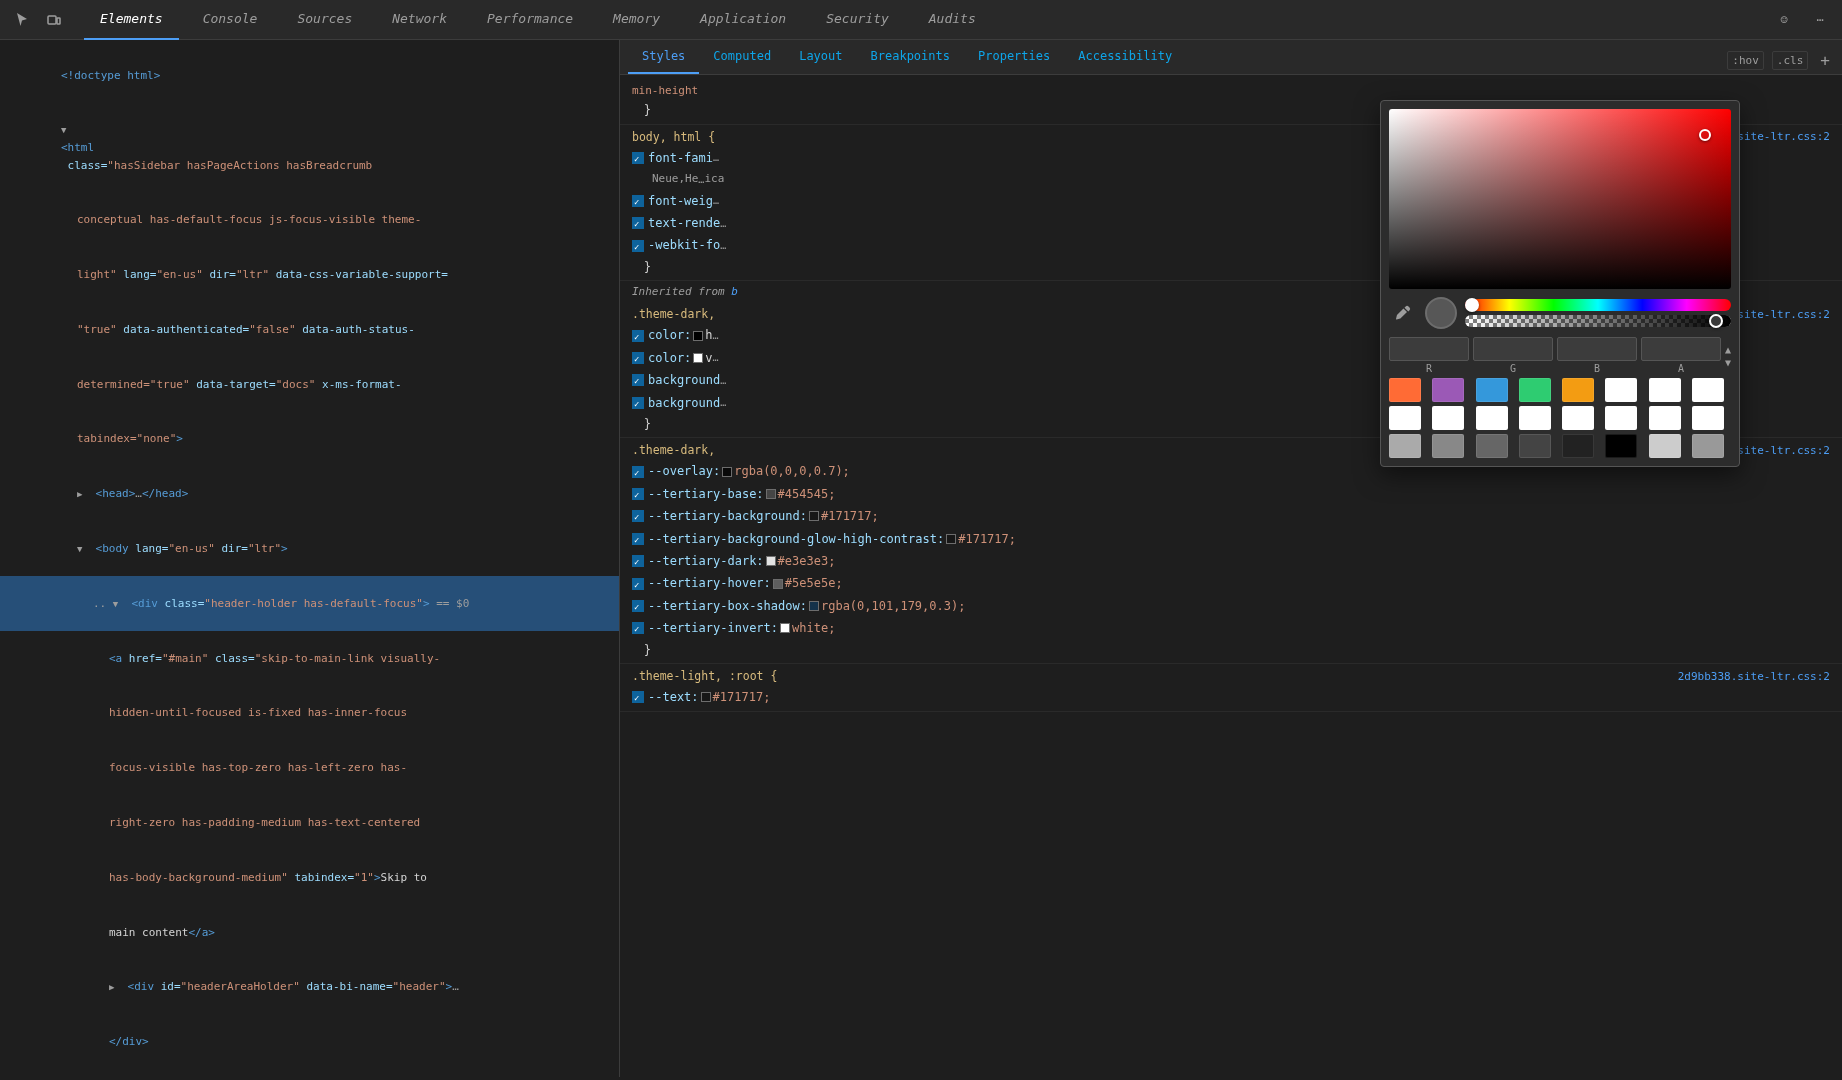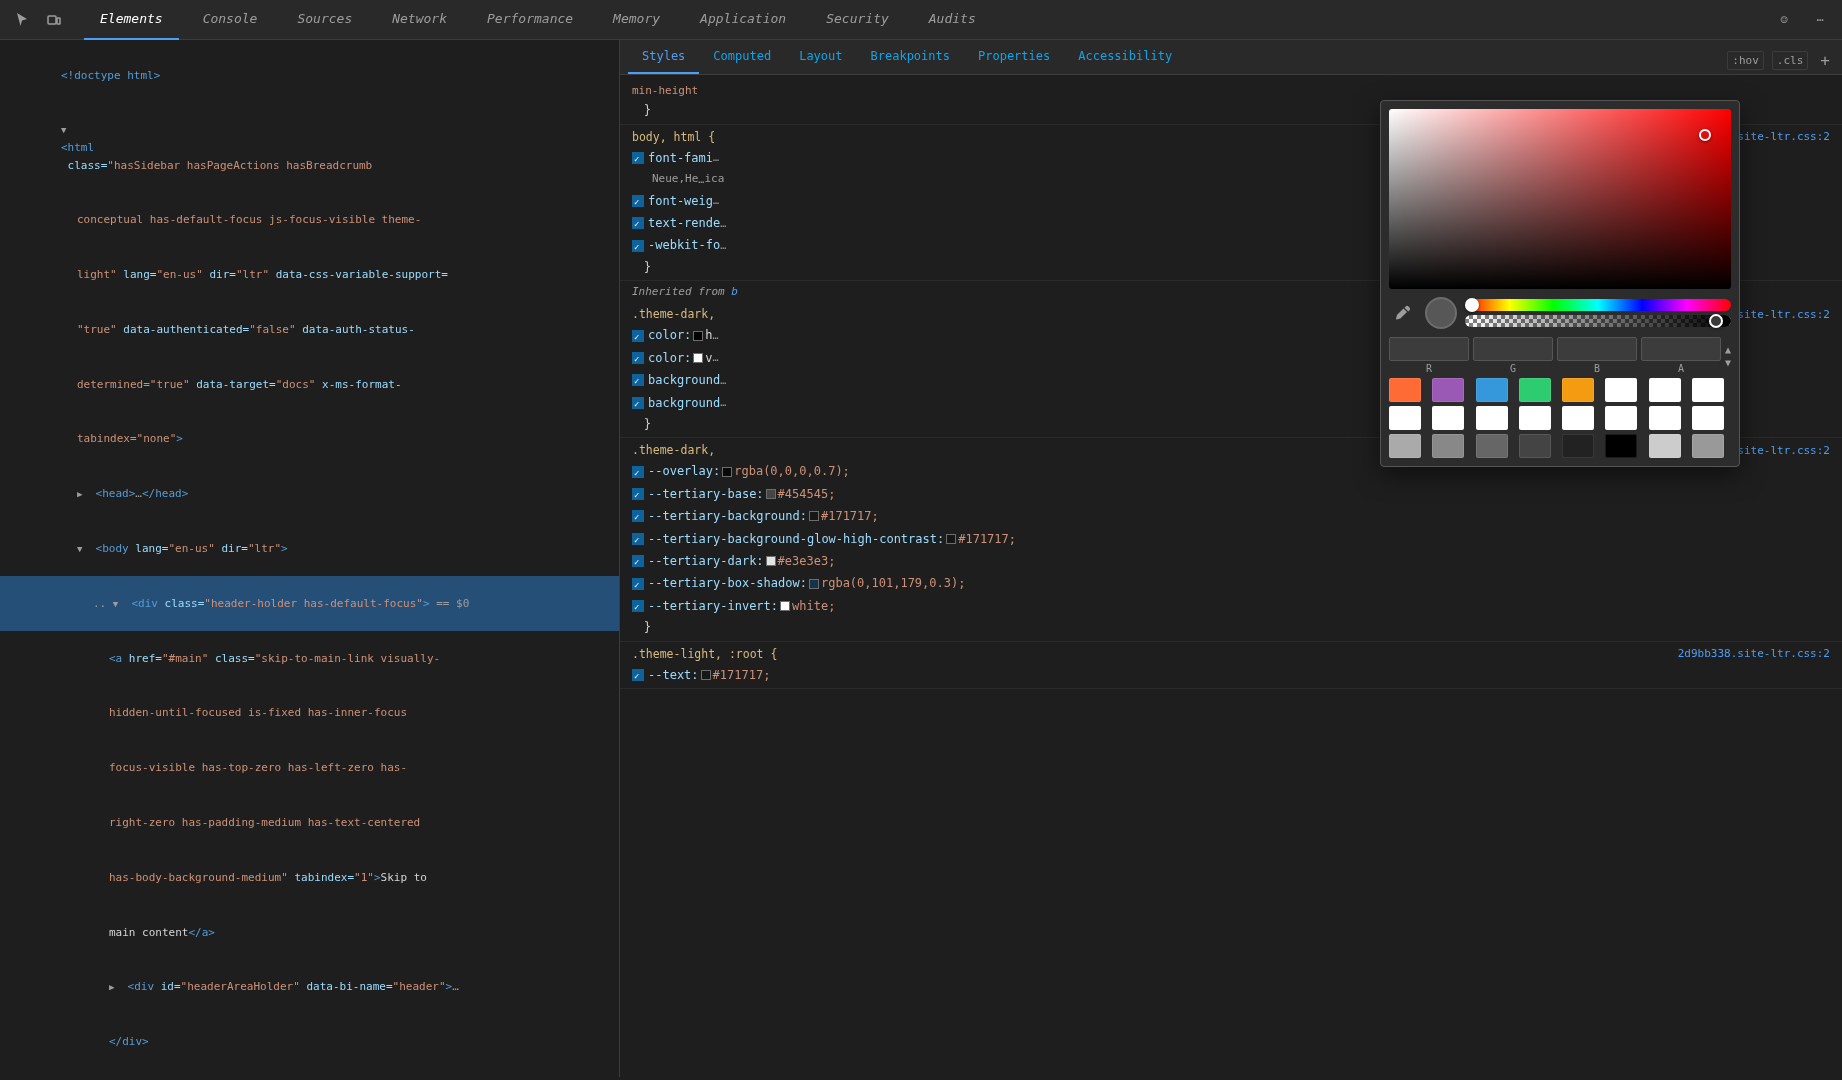--- a/index.html
+++ b/index.html
@@ -680,20 +680,26 @@
           <span style="color:#ce9178;">#171717;</span>
         </div>
         <div class="css-rule-row">
           <span class="css-checkbox checked"></span>
           <span class="css-prop">--tertiary-dark:</span>
           <span class="css-color-swatch" style="background:#e3e3e3;"></span>
           <span style="color:#ce9178;">#e3e3e3;</span>
         </div>
         <div class="css-rule-row">
           <span class="css-checkbox checked"></span>
+          <span class="css-prop">--tertiary-hover:</span>
+          <span class="css-color-swatch" style="background:#5e5e5e;"></span>
+          <span style="color:#ce9178;">#5e5e5e;</span>
+        </div>
+        <div class="css-rule-row">
+          <span class="css-checkbox checked"></span>
           <span class="css-prop">--tertiary-box-shadow:</span>
           <span class="css-color-swatch" style="background:rgba(0,101,179,0.3);"></span>
           <span style="color:#ce9178;">rgba(0,101,179,0.3);</span>
         </div>
         <div class="css-rule-row">
           <span class="css-checkbox checked"></span>
           <span class="css-prop">--tertiary-invert:</span>
           <span class="css-color-swatch" style="background:#ffffff;"></span>
           <span style="color:#ce9178;">white;</span>
         </div>

